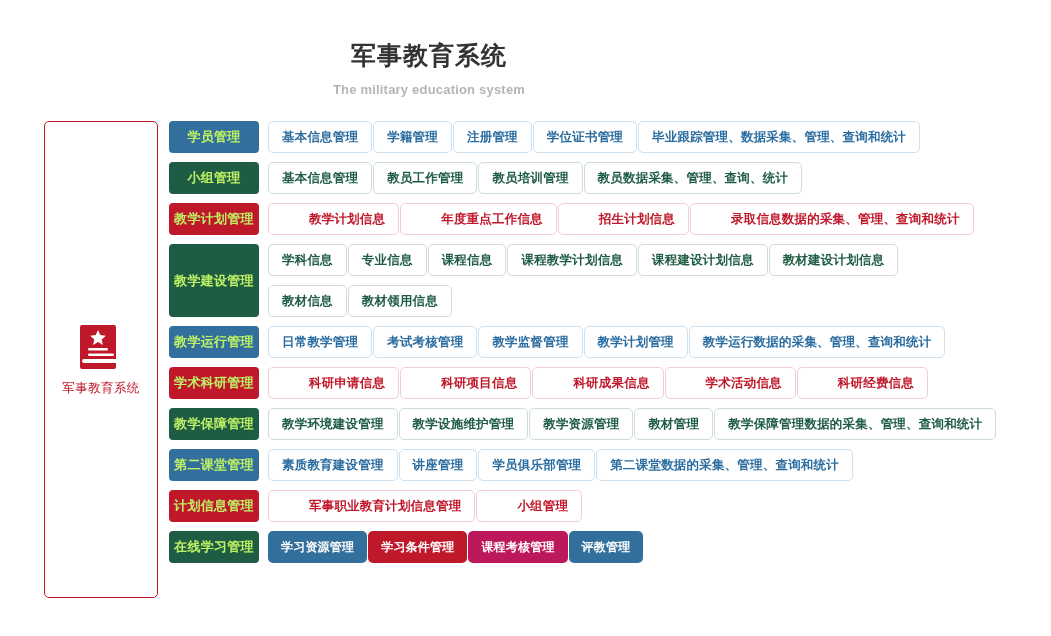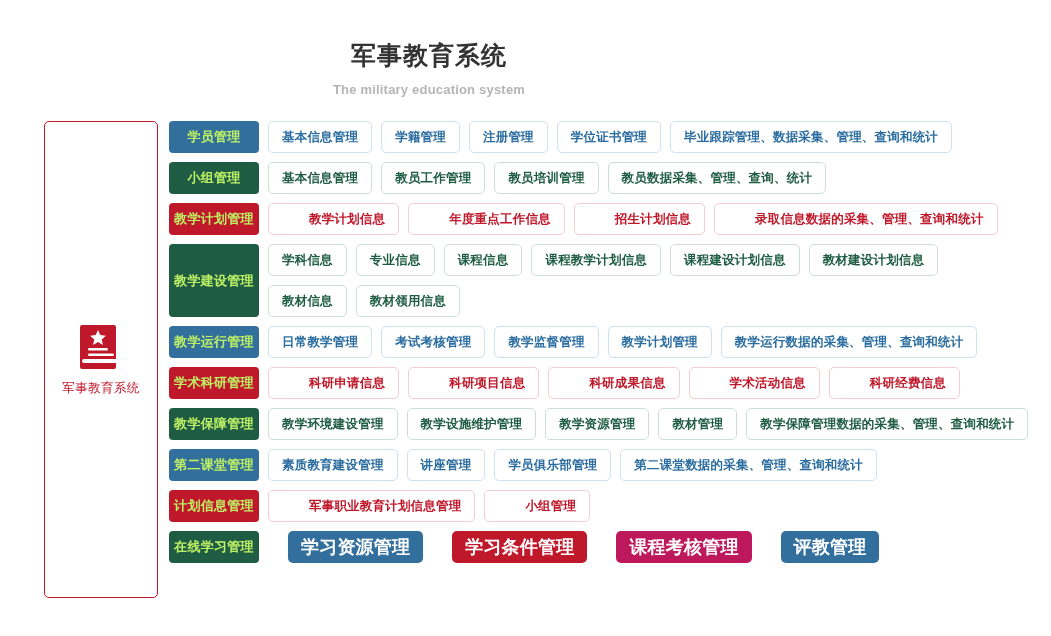--- a/index.html
+++ b/index.html
@@ -105,41 +105,40 @@
     letter-spacing: 0.3px;
     white-space: nowrap;
   }
   .row-items {
     display: flex;
     flex-direction: column;
     gap: 9px;
   }
   .row-line {
     display: flex;
-    gap: 9px;
+    gap: 1px;
     flex-wrap: nowrap;
   }
   .chip {
     height: 32px;
     border-radius: 5px;
     background: #ffffff;
     display: flex;
     align-items: center;
     justify-content: center;
     padding: 0 13px;
     font-size: 12.5px;
     font-weight: bold;
     white-space: nowrap;
     letter-spacing: 0.2px;
   }
   .chip.solid {
     color: #ffffff;
     border: none;
-    font-size: 18px;
-    margin-left: 20px;
+    font-size: 12px;
   }
 
   
   .t-blue  { background: #336f9c; }
   .t-green { background: #1f5c44; }
   .t-red   { background: #c0182b; }
 
   .chip.c-blue  { color: #2b6da0; border: 1px solid #cfe0ee; }
   .chip.c-green { color: #1f5c44; border: 1px solid #cdded7; }
   .chip.c-red   { color: #c0182b; border: 1px solid #f2cdd2; padding-left: 40px; }

